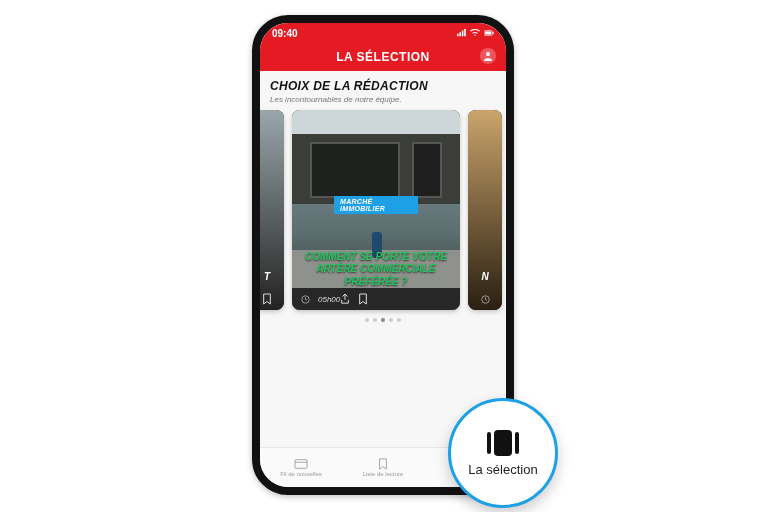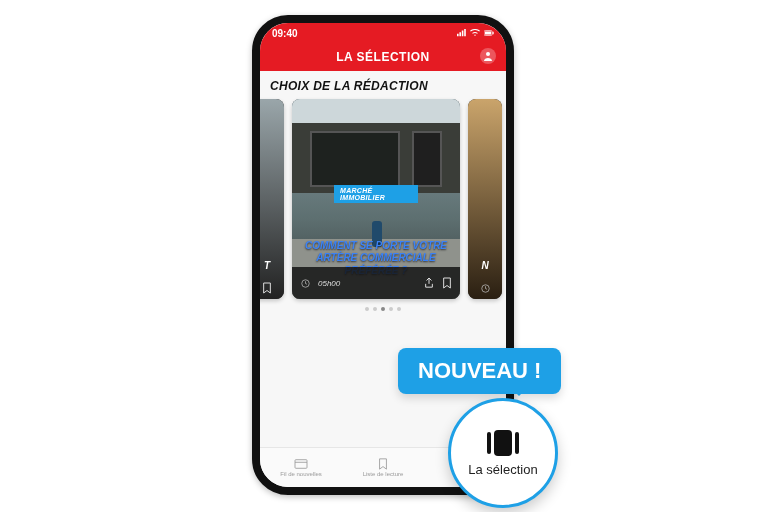--- a/index.html
+++ b/index.html
@@ -64,26 +64,26 @@
   .store .sidewalk { position:absolute; bottom:0; left:0; right:0; height:60px; background:#8f928c; }
   .store .person { position:absolute; bottom:52px; left:80px; width:10px; height:26px; background:#204a6b; border-radius:3px; }
   .tag {
     position:absolute; left:50%; transform:translateX(-50%);
     top:86px; background:#1ea0e6; color:#fff; font-size:7px; font-weight:700;
     padding:2px 6px; letter-spacing:0.3px;
   }
   .card-overlay {
     position:absolute; left:0; right:0; bottom:22px;
     padding: 0 10px; text-align:center;
-    color:#3b82f6;
+    color:#22c55e;
   }
   .card-overlay .headline { font-size:10px; font-weight:800; line-height:1.25; text-shadow:0 1px 2px rgba(0,0,0,0.7); }
   .card-footer {
-    height:32px; background:rgba(20,20,20,0.85);
-    display:flex; align-items:center; justify-content:space-between;
+    height:22px; background:rgba(20,20,20,0.85);
+    display:flex; align-items:center; 
     padding:0 8px; color:#ddd; font-size:8px;
     position:absolute; left:0; right:0; bottom:0;
   }
   .card-footer .left, .card-footer .right { display:flex; gap:8px; align-items:center; }
   .icon-sm { width:10px; height:10px; display:inline-flex; align-items:center; justify-content:center; }
   .side-footer {
     position:absolute; bottom:6px; width:100%; display:flex; justify-content:center;
     color:#ddd; font-size:9px;
   }
   .side-title { position:absolute; bottom:28px; left:0; right:0; color:#fff; font-size:10px; font-weight:800; text-align:center; }
@@ -170,20 +170,21 @@
               <circle cx="12" cy="8" r="4" fill="#fff"></circle>
               <path d="M4 22c0-4 4-6 8-6s8 2 8 6" fill="#fff"></path>
             </svg>
         </span>
       </div>
 
       <div class="content">
 
         <div class="section">
           <div class="section-title">CHOIX DE LA RÉDACTION</div>
+          <div class="section-sub">Les incontournables de notre équipe.</div>
 
           <div class="carousel">
 
             <div class="card side">
               <div class="card-img"></div>
               <div class="side-title">T</div>
               <div class="side-footer">
                 <span class="icon-sm">
                   <svg viewBox="0 0 12 14" width="10" height="12">
                       <path d="M2 1h8v12l-4-3-4 3z" fill="none" stroke="#ddd" stroke-width="1.2"></path>
@@ -276,23 +277,20 @@
               </svg>
           </span>
           <span>Liste de lecture</span>
         </div>
         <div class="nav-item"></div>
       </div>
 
     </div>
   </div>
 
-  <div class="bubble">
-    <span>NOUVEAU !</span>
-  </div>
 
   <div class="circle">
     <div class="glyph">
       <span class="bar"></span>
         <span class="block"></span>
         <span class="bar"></span>
     </div>
     <div class="label">La sélection</div>
   </div>
 

